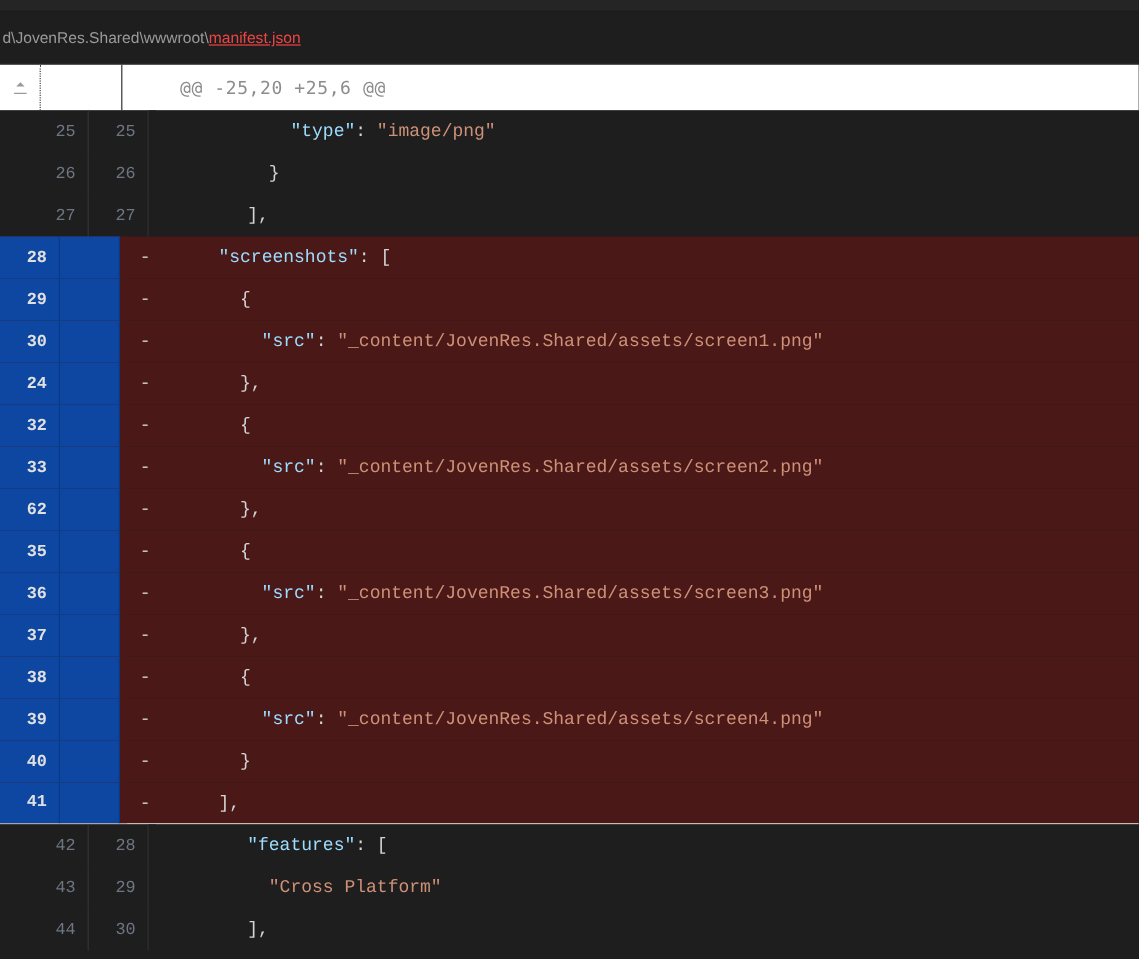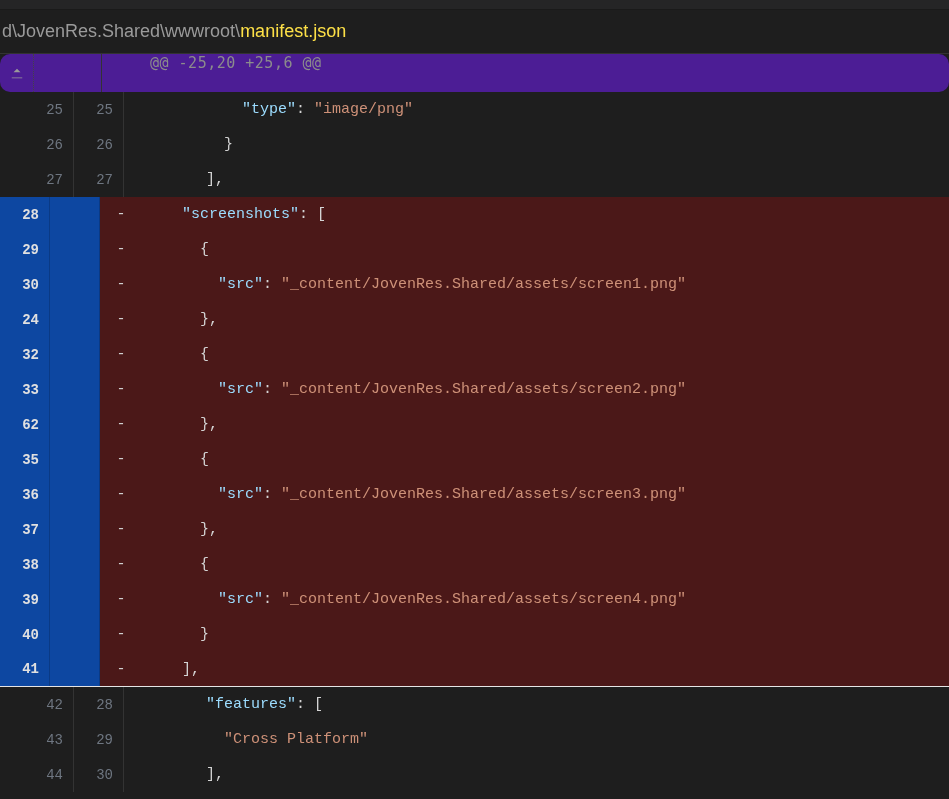--- a/index.html
+++ b/index.html
@@ -17,30 +17,30 @@
     background: #252526;
     border-bottom: 1px solid #1a1a1a;
   }
   .filepath {
     height: 44px;
     display: flex;
     align-items: center;
     padding-left: 2px;
     background: #1e1e1e;
     font-family: "Segoe UI", sans-serif;
-    font-size: 18px;
+    font-size: 13px;
     border-bottom: 1px solid #333;
   }
   .filepath .dim { color: #9a9a9a; }
-  .filepath .bright { color: #fde047; }
+  .filepath .bright { color: #ef4444; text-decoration: underline; }
   .hunkbar {
     height: 38px;
     display: flex;
-    background: #4c1d95;
-    border-radius: 10px;
+    align-items: center;
+    background: #ffffff;
   }
   .hunk-gutter {
     width: 34px;
     height: 100%;
     border-right: 1px dotted #444;
     display: flex;
     align-items: center;
     justify-content: center;
   }
   .hunk-gutter svg { width: 14px; height: 14px; fill: #9a9a9a; }

